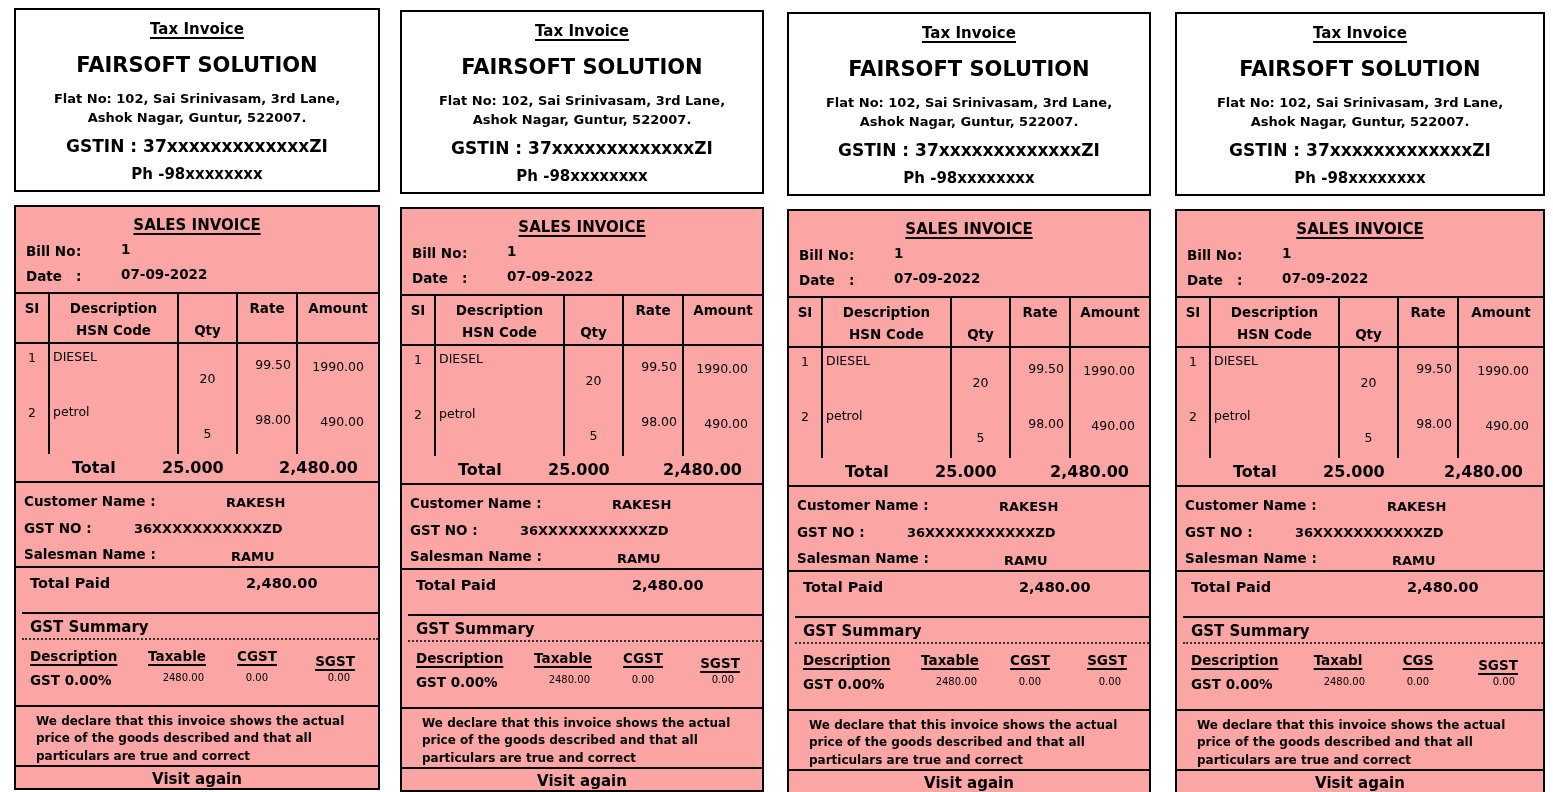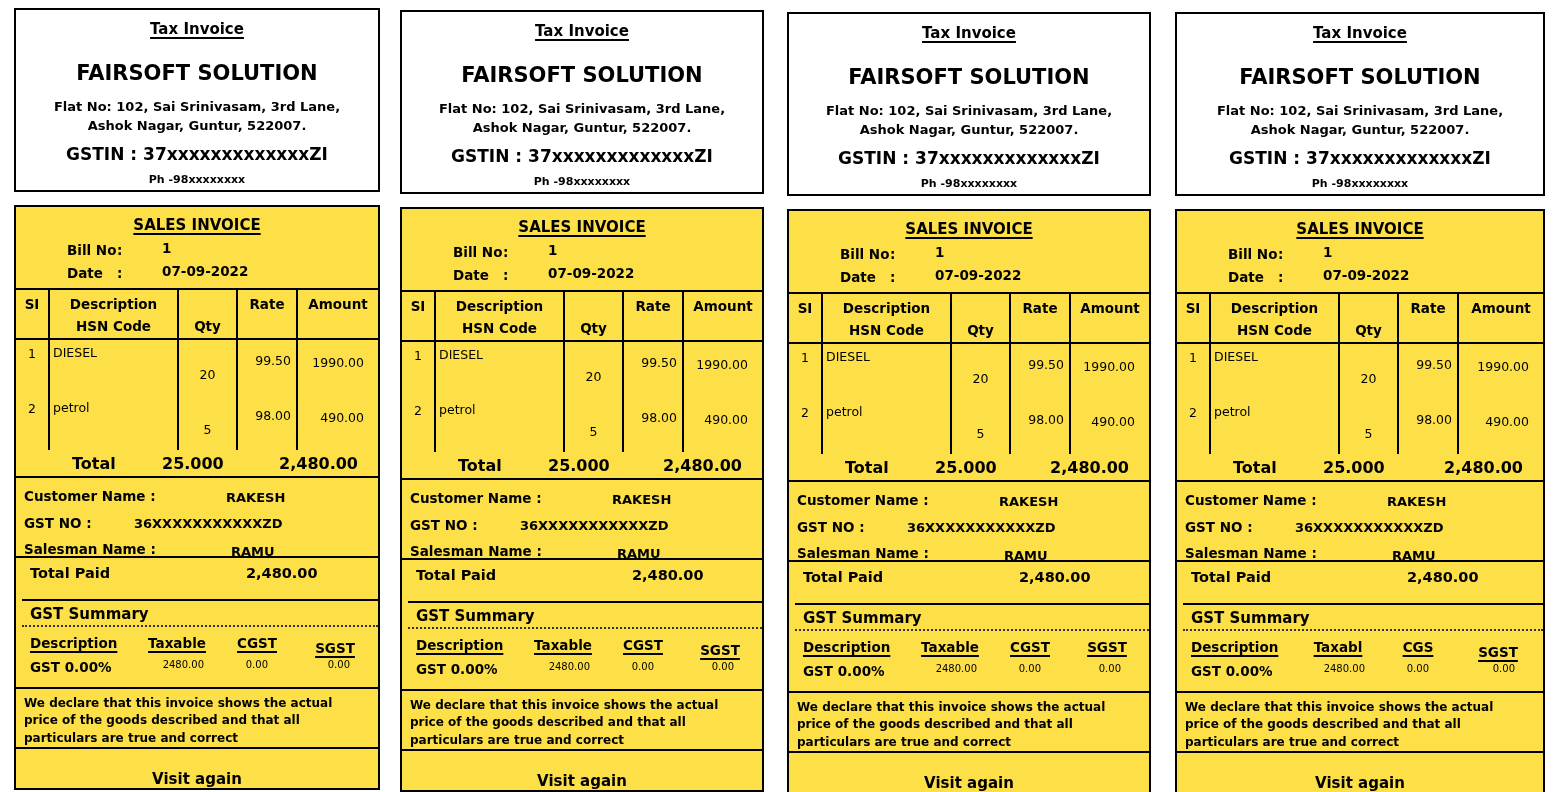--- a/index.html
+++ b/index.html
@@ -6,33 +6,33 @@
   html,body { background:#ffffff; }
   .page {
     position:relative; width:1553px; height:792px; overflow:hidden;
     background:#ffffff; color:#000;
     font-family:"DejaVu Sans","Liberation Sans",sans-serif;
   }
   .copy { position:absolute; }
 
   
   .hbox { border:2px solid #000; height:184px; text-align:center; padding-top:10px; background:#fff; }
-  .tax   { font-size:15px; font-weight:bold; text-decoration:underline; text-decoration-thickness:2px; text-underline-offset:3px; margin-bottom:23px; }
+  .tax   { font-size:15px; font-weight:bold; text-decoration:underline; text-decoration-thickness:2px; text-underline-offset:3px; margin-bottom:15px; }
   .co    { font-size:21px; font-weight:bold; margin-bottom:14px; }
   .addr  { font-size:13px; font-weight:bold; margin-bottom:4px; }
   .addr2 { margin-bottom:11px; }
   .gstin { font-size:17px; font-weight:bold; margin-bottom:9px; }
-  .ph    { font-size:11px; font-weight:bold; }
+  .ph    { font-size:15px; font-weight:bold; }
 
   
-  .mbox { border:2px solid #000; height:585px; margin-top:13px; background:#fde047; overflow:hidden; display:flex; flex-direction:column; }
+  .mbox { border:2px solid #000; height:585px; margin-top:13px; background:#fca5a5; overflow:hidden; display:flex; flex-direction:column; }
 
   .stitle { height:34px; padding-top:9px; text-align:center; font-size:15px; font-weight:bold;
             text-decoration:underline; text-decoration-thickness:2px; text-underline-offset:3px; }
-  .kv { position:relative; height:25px; font-size:13.5px; font-weight:bold;margin-left:41px; }
+  .kv { position:relative; height:25px; font-size:13.5px; font-weight:bold; }
   .kv-k { position:absolute; left:10px; top:3px; }
   .kv-c { position:absolute; left:60px; top:3px; }
   .kv-v { position:absolute; left:105px; top:1px; }
   .kv-date { height:28px; }
 
   
   .items { border-top:2px solid #000; }
   .ihead { display:grid; grid-template-columns:34px 129px 59px 60px 1fr; height:50px; border-bottom:2px solid #000; }
   .ibody { display:grid; grid-template-columns:34px 129px 59px 60px 1fr; grid-auto-rows:55px; height:110px; }
   .bdr { border-right:2px solid #000; }
@@ -66,22 +66,22 @@
   .g-head, .g-row { display:grid; grid-template-columns:110px 90px 70px 1fr; }
   .g-head { margin-top:8px; }
   .g-row  { margin-top:8px; }
   .gh { font-size:13.5px; font-weight:bold; text-decoration:underline; text-decoration-thickness:2px; text-underline-offset:3px; }
   .g1.gh { padding-left:8px; } .g2.gh, .g3.gh, .g4.gh { text-align:center; }
   .sgst-low { transform:translateY(5px); }
   .gd { font-size:13.5px; font-weight:bold; padding-left:8px; }
   .gn { font-size:10px; text-align:right; }
   .g2.gn { padding-right:18px; } .g3.gn { padding-right:24px; } .g4.gn { padding-right:28px; }
 
-  .decl { border-top:2px solid #000; height:60px; padding:6px 8px 0 8px; font-size:12px; font-weight:bold; line-height:1.45; }
-  .visit { border-top:2px solid #000; flex:1; text-align:center; font-size:15px; font-weight:bold; padding-top:21px; }
+  .decl { border-top:2px solid #000; height:60px; padding:6px 8px 0 20px; font-size:12px; font-weight:bold; line-height:1.45; }
+  .visit { border-top:2px solid #000; flex:1; text-align:center; font-size:15px; font-weight:bold; padding-top:3px; }
 </style>
 </head>
 <body>
 
 <div class="page">
 
   <div class="copy" style="left:14px;top:8px;width:366px">
     <div class="hbox">
       <div class="tax">Tax Invoice</div>
       <div class="co">FAIRSOFT SOLUTION</div>

